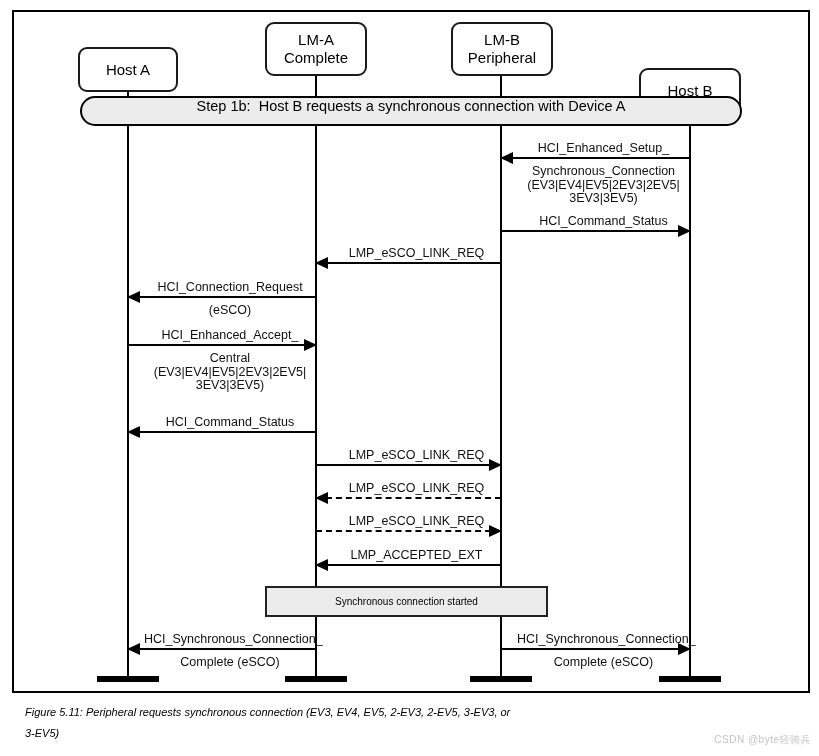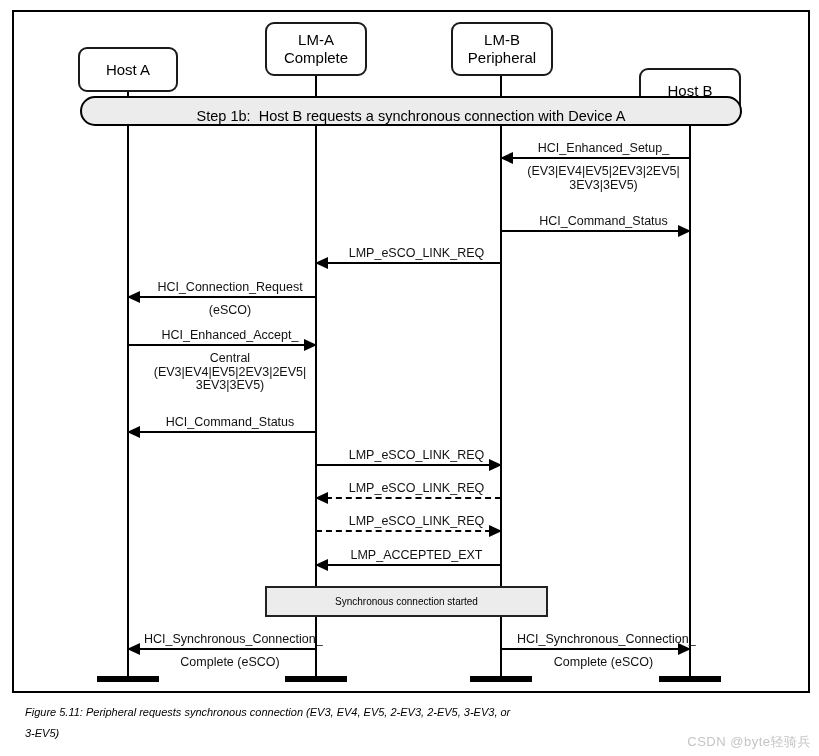--- a/index.html
+++ b/index.html
@@ -15,21 +15,21 @@
   .lifeline { position:absolute; width:2px; background:#000; z-index:1; }
   .endbar { position:absolute; width:62px; height:6px; background:#000; z-index:1; }
   .actor {
     position:absolute; background:#fff; border:2px solid #1a1a1a; border-radius:9px;
     display:flex; align-items:center; justify-content:center; text-align:center;
     font-size:15px; line-height:18px; z-index:2;
   }
   .banner {
     position:absolute; left:80px; top:96px; width:662px; height:30px;
     background:#ececec; border:2px solid #000; border-radius:15px;
-    display:flex; align-items:flex-end; justify-content:center;
+    display:flex; align-items:flex-start; justify-content:center;
     font-size:14.5px; z-index:2; white-space:pre;
   }
   .syncbox {
     position:absolute; left:265px; top:586px; width:283px; height:31px;
     background:#ececec; border:2px solid #222; display:flex; align-items:center;
     justify-content:center; font-size:10px; z-index:3;
   }
   .msg { position:absolute; height:0; z-index:3; }
   .mline { position:absolute; left:0; right:0; top:-2px; border-top:2px solid #000; }
   .mline.dashed { border-top-style:dashed; }
@@ -41,21 +41,21 @@
   .head-right { right:-1px; border-left:13px solid #000; }
   .lbl { position:absolute; left:16px; right:0; text-align:center;
          font-size:12.5px; line-height:13.5px; color:#111; }
   .lbl-above { bottom:4px; }
   .lbl-below { top:6px; }
   .caption {
     position:absolute; left:25px; top:702px; width:770px;
     font-style:italic; font-size:11px; line-height:21px; color:#000; z-index:1;
   }
   .watermark {
-    position:absolute; right:8px; top:733px; font-size:13px;
+    position:absolute; right:8px; top:733px; font-size:10px;
     color:#c5c5c5; z-index:1; letter-spacing:0.5px;
   }
 </style>
 </head>
 <body>
 
 <div class="screen">
 
   <div class="frame"></div>
 
@@ -97,20 +97,21 @@
   </div>
 
   <div class="msg" style="left:501px; top:159px; width:189px;">
     <div class="lbl lbl-above">
         <div>HCI_Enhanced_Setup_</div>
       </div>
     <div class="mline">
         <i class="head head-left"></i>
       </div>
     <div class="lbl lbl-below">
+        <div>Synchronous_Connection</div>
         <div>(EV3|EV4|EV5|2EV3|2EV5|</div>
         <div>3EV3|3EV5)</div>
       </div>
   </div>
 
   <div class="msg" style="left:501px; top:232px; width:189px;">
     <div class="lbl lbl-above">
         <div>HCI_Command_Status</div>
       </div>
     <div class="mline">

